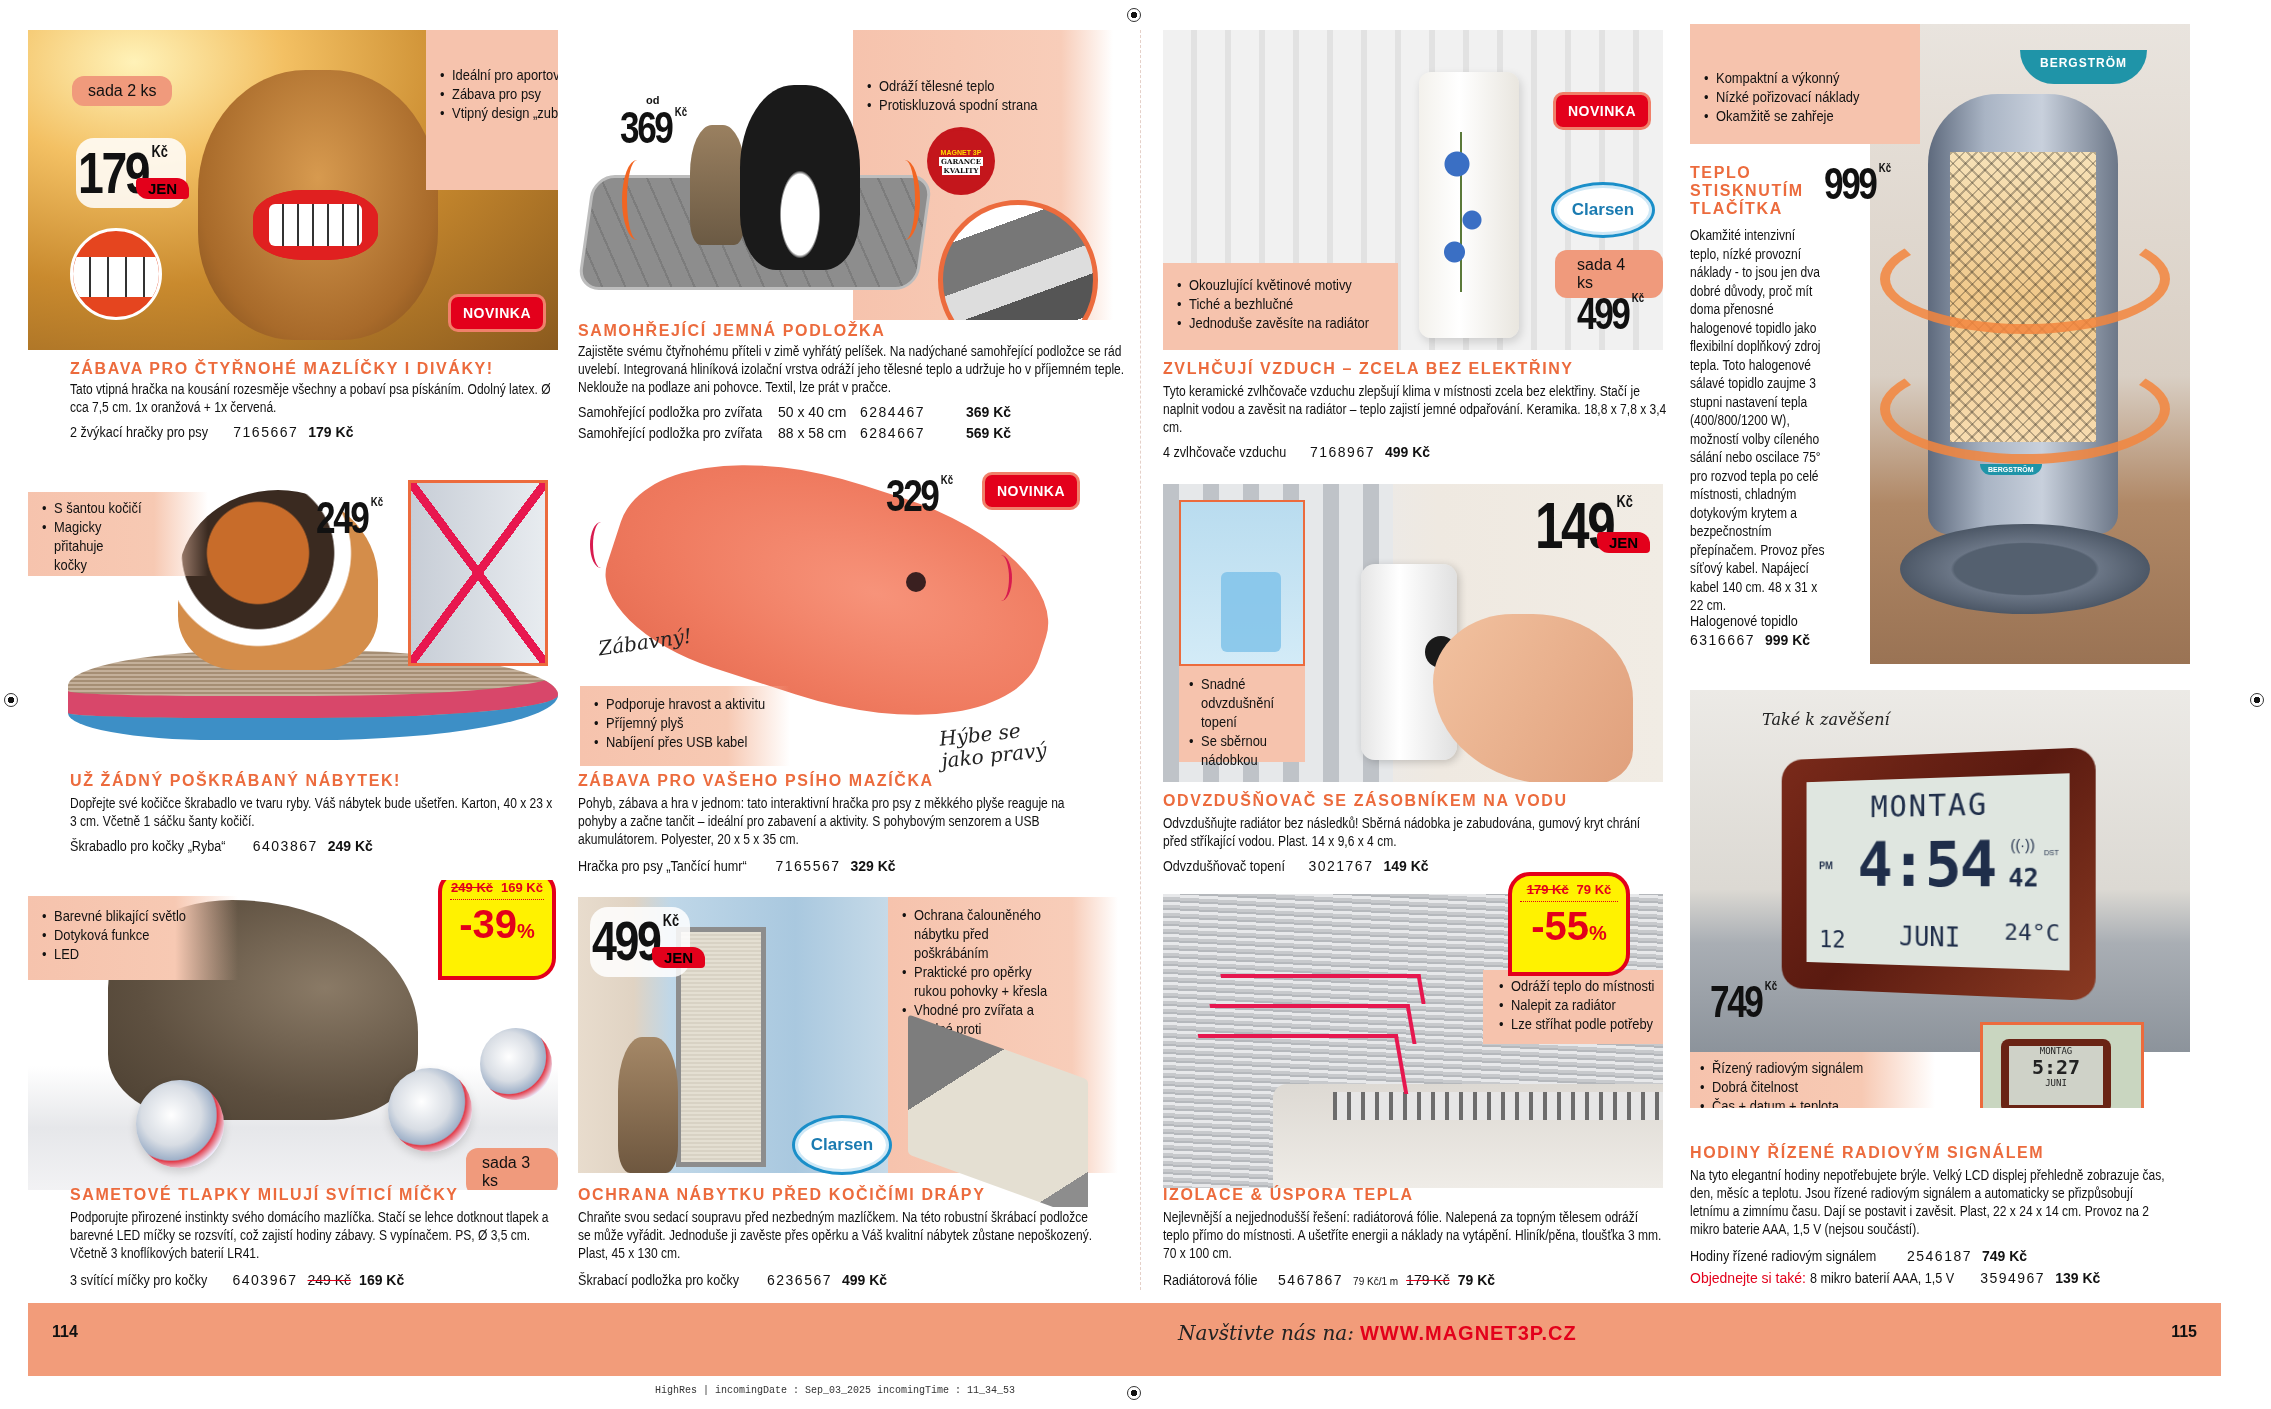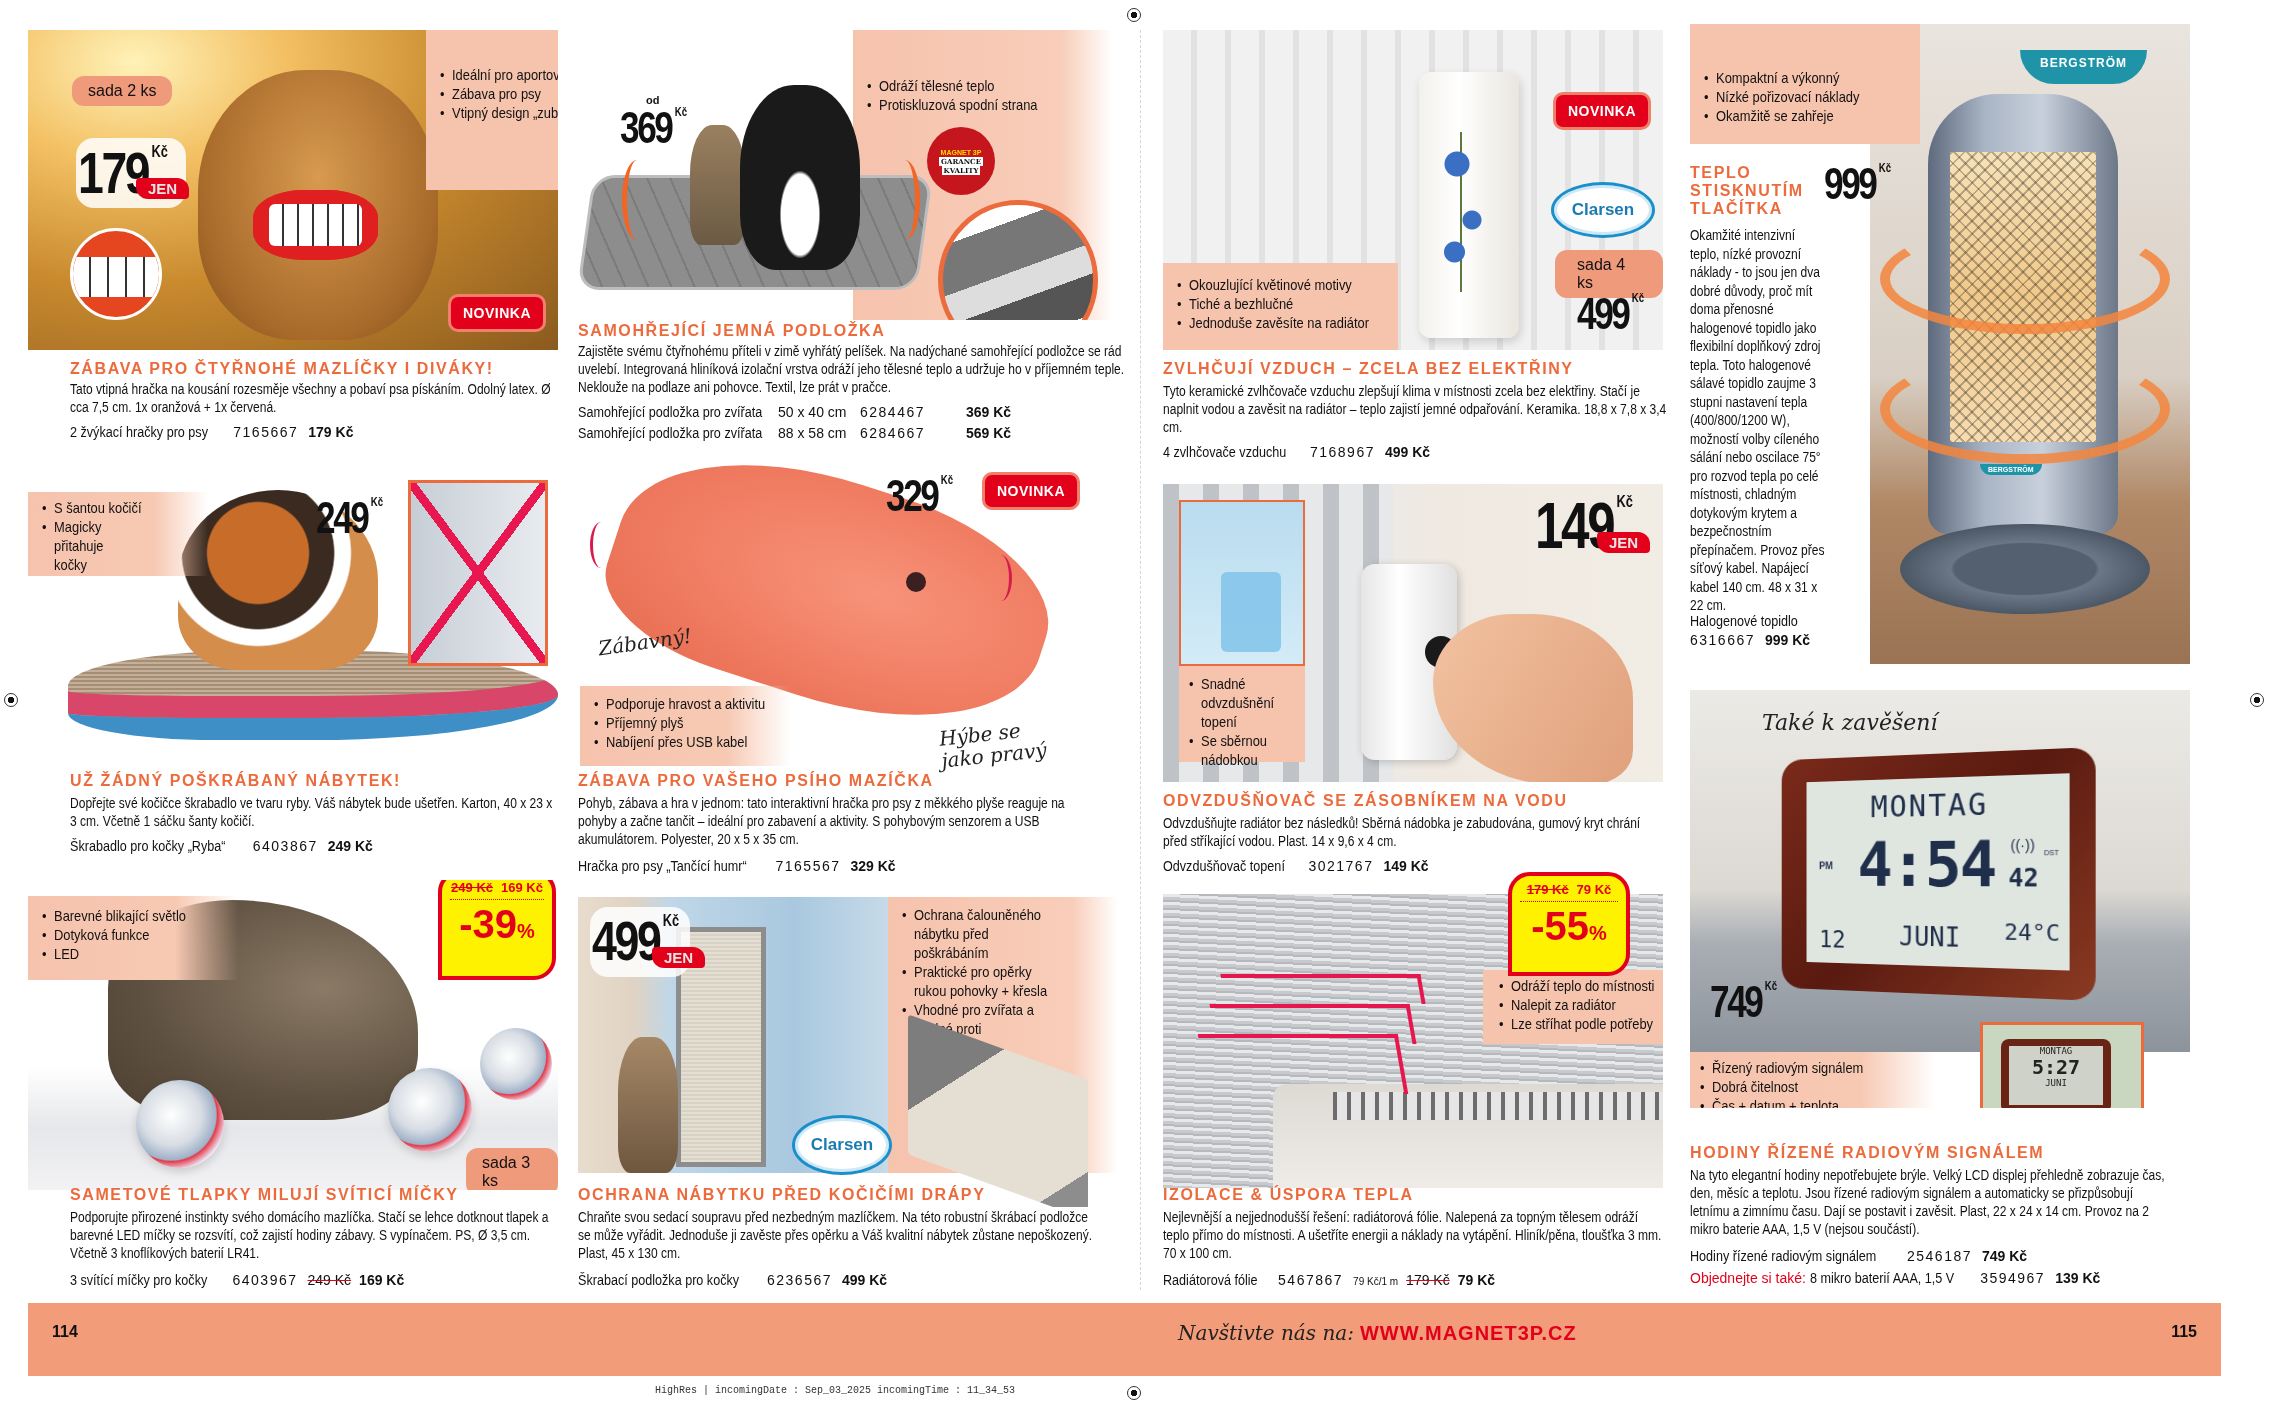--- a/index.html
+++ b/index.html
@@ -18,21 +18,21 @@
   .desc { position: absolute; font-size: 14px; line-height: 18px; color: #111; transform: scaleX(0.86); transform-origin: left top; }
   .order { position: absolute; font-size: 14px; white-space: nowrap; color: #111; }
   .order .name { display: inline-block; transform: scaleX(0.9); transform-origin: left; }
   .order .code { letter-spacing: 1.5px; margin: 0 10px; }
   .order .price { font-weight: bold; }
   .order .old { text-decoration: line-through; text-decoration-color: #e3001b; margin-right: 8px; }
   .order .unit { font-size: 10px; margin-right: 8px; }
 
   .big-price { position: absolute; font-weight: bold; font-size: 58px; letter-spacing: -3px; color: #111; line-height: 1; transform: scaleX(0.8); transform-origin: left top; font-family: "Liberation Sans Narrow", "Liberation Sans", sans-serif; }
   .big-price .cur { font-size: 16px; vertical-align: top; letter-spacing: 0; margin-left: 4px; }
-  .jen { position: absolute; background: #e3001b; color: #e5e5e5; font-weight: bold; font-size: 15px; padding: 2px 12px; border-radius: 4px 12px 4px 12px; }
+  .jen { position: absolute; background: #e3001b; color: #000000; font-weight: bold; font-size: 15px; padding: 2px 12px; border-radius: 4px 12px 4px 12px; }
   .price-bubble { position: absolute; background: rgba(255,255,255,0.85); border-radius: 18px; }
 
   .novinka { position: absolute; background: #e3001b; color: #fff; font-weight: bold; font-size: 14px; padding: 8px 12px; border-radius: 10px; border: 3px solid #f0806a; letter-spacing: 0.5px; }
   .sada { position: absolute; background: #f09a7c; color: #111; font-size: 16px; padding: 6px 16px; border-radius: 12px; }
 
   .sale { position: absolute; background: #fff200; border: 4px solid #e3001b; border-radius: 18px 18px 18px 18px; text-align: center; color: #e3001b; }
   .sale .was { font-size: 13px; font-weight: bold; padding: 6px 0 4px; border-bottom: 1px dotted #e3001b; margin: 0 8px; }
   .sale .was s { text-decoration-color: #e3001b; margin-right: 8px; }
   .sale .pct { font-size: 40px; font-weight: bold; line-height: 48px; }
   .sale .pct small { font-size: 20px; }
@@ -252,21 +252,21 @@
         <div style="position:absolute;left:14px;top:82px;font-size:10px;font-weight:bold;">PM</div>
         <div style="position:absolute;left:56px;top:50px;font-family:'DejaVu Sans Mono',monospace;font-size:62px;font-weight:bold;letter-spacing:-2px;">4:54</div>
         <div style="position:absolute;left:210px;top:86px;font-family:'DejaVu Sans Mono',monospace;font-size:24px;font-weight:bold;">42</div>
         <div style="position:absolute;left:212px;top:60px;font-size:14px;">((·))</div>
         <div style="position:absolute;left:244px;top:72px;font-size:7px;">DST</div>
         <div style="position:absolute;left:14px;top:150px;font-family:'DejaVu Sans Mono',monospace;font-size:24px;">12</div>
         <div style="position:absolute;left:100px;top:144px;font-family:'DejaVu Sans Mono',monospace;font-size:26px;">JUNI</div>
         <div style="position:absolute;left:206px;top:140px;font-family:'DejaVu Sans Mono',monospace;font-size:22px;">24°C</div>
       </div>
     </div>
-    <div class="script" style="left:72px;top:20px;font-size:22px;">Také k zavěšení</div>
+    <div class="script" style="left:72px;top:20px;font-size:16px;">Také k zavěšení</div>
     <div class="big-price" style="left:20px;top:290px;font-size:44px;">
       <span>749</span><span class="cur" style="font-size:12px;">Kč</span>
     </div>
   </div>
   <div class="bullets" style="left:0;top:362px;width:245px;height:78px;padding:6px 10px;">
     <ul>
       <li>Řízený radiovým signálem</li>
       <li>Dobrá čitelnost</li>
       <li>Čas + datum + teplota</li>
 

